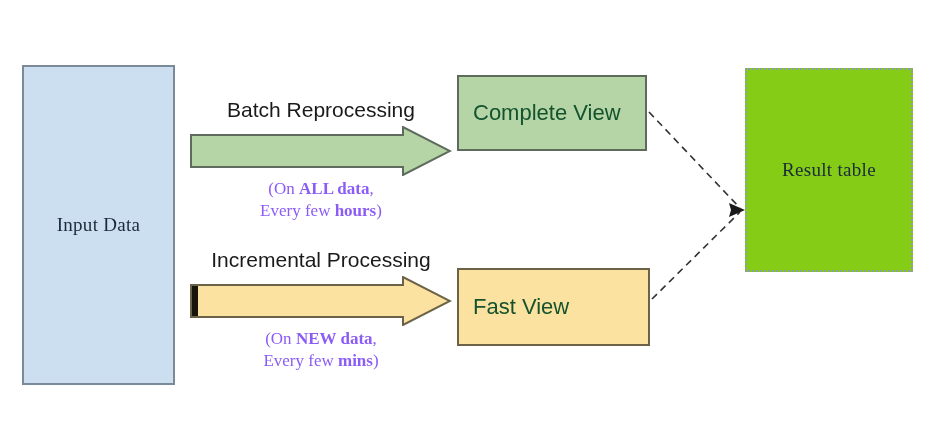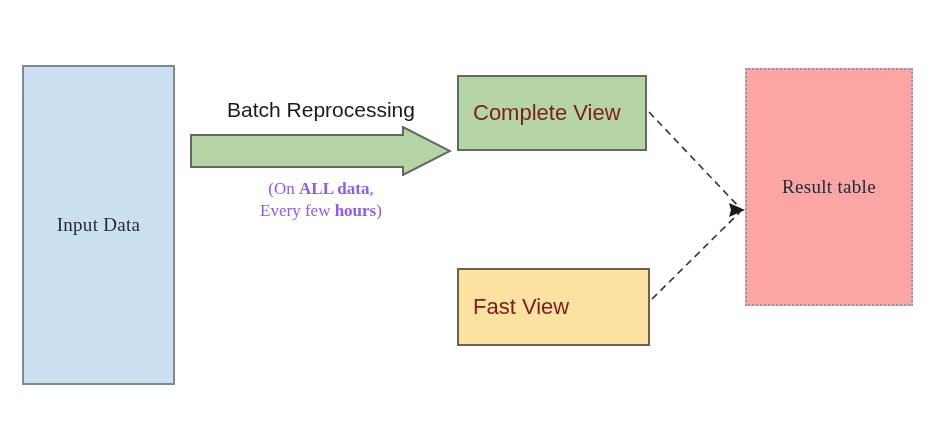--- a/index.html
+++ b/index.html
@@ -73,41 +73,41 @@
 
   
   .view-box {
     position: absolute;
     box-sizing: border-box;
     display: flex;
     align-items: center;
   }
   .view-box .label {
     font-size: 22px;
-    color: #7f1d1d;
+    color: #14532d;
     padding-left: 14px;
     white-space: nowrap;
   }
   #complete-view {
     left: 457px; top: 75px; width: 190px; height: 76px;
     background: #b5d5a7;
     border: 2px solid #5f6b5c;
   }
   #fast-view {
     left: 457px; top: 260px; width: 193px; height: 78px;
     background: #fce2a0;
     border: 2px solid #6b6247;
     margin-top: 8px;
   }
 
   
   #result-table {
     position: absolute;
-    left: 745px; top: 68px; width: 168px; height: 238px;
-    background: #fca5a5;
+    left: 745px; top: 68px; width: 168px; height: 204px;
+    background: #84cc16;
     border: 2px dotted #8d9aa8;
     box-sizing: border-box;
     display: flex;
     align-items: center;
     justify-content: center;
   }
   #result-table .label {
     font-family: "Liberation Serif", "DejaVu Serif", serif;
     font-size: 19px;
     color: #1b2a3a;
@@ -141,20 +141,37 @@
     <div class="flow-sub">
       <span class="line">
         <span>(On </span><b>ALL data</b><span>,</span>
       </span>
       <span class="line">
         <span>Every few </span><b>hours</b><span>)</span>
       </span>
     </div>
   </div>
 
+  <div class="flow" id="flow-incremental" style="left:190px; top:248px; width:262px; height:140px;">
+    <div class="flow-title">Incremental Processing</div>
+    <div class="arrow-wrap">
+      <svg viewBox="0 0 262 50" preserveAspectRatio="none" aria-hidden="true">
+        <path d="M1,9 L213,9 L213,1 L260,25 L213,49 L213,41 L1,41 Z" fill="#fce2a0" stroke="#6b6247" stroke-width="2" stroke-linejoin="miter"></path>
+        <rect x="2" y="10" width="6" height="30" fill="#17140c"></rect>
+      </svg>
+    </div>
+    <div class="flow-sub">
+      <span class="line">
+        <span>(On </span><b>NEW data</b><span>,</span>
+      </span>
+      <span class="line">
+        <span>Every few </span><b>mins</b><span>)</span>
+      </span>
+    </div>
+  </div>
 
   <div class="view-box" id="complete-view">
     <span class="label">Complete View</span>
   </div>
 
   <div class="view-box" id="fast-view">
     <span class="label">Fast View</span>
   </div>
 
   <div id="result-table">

